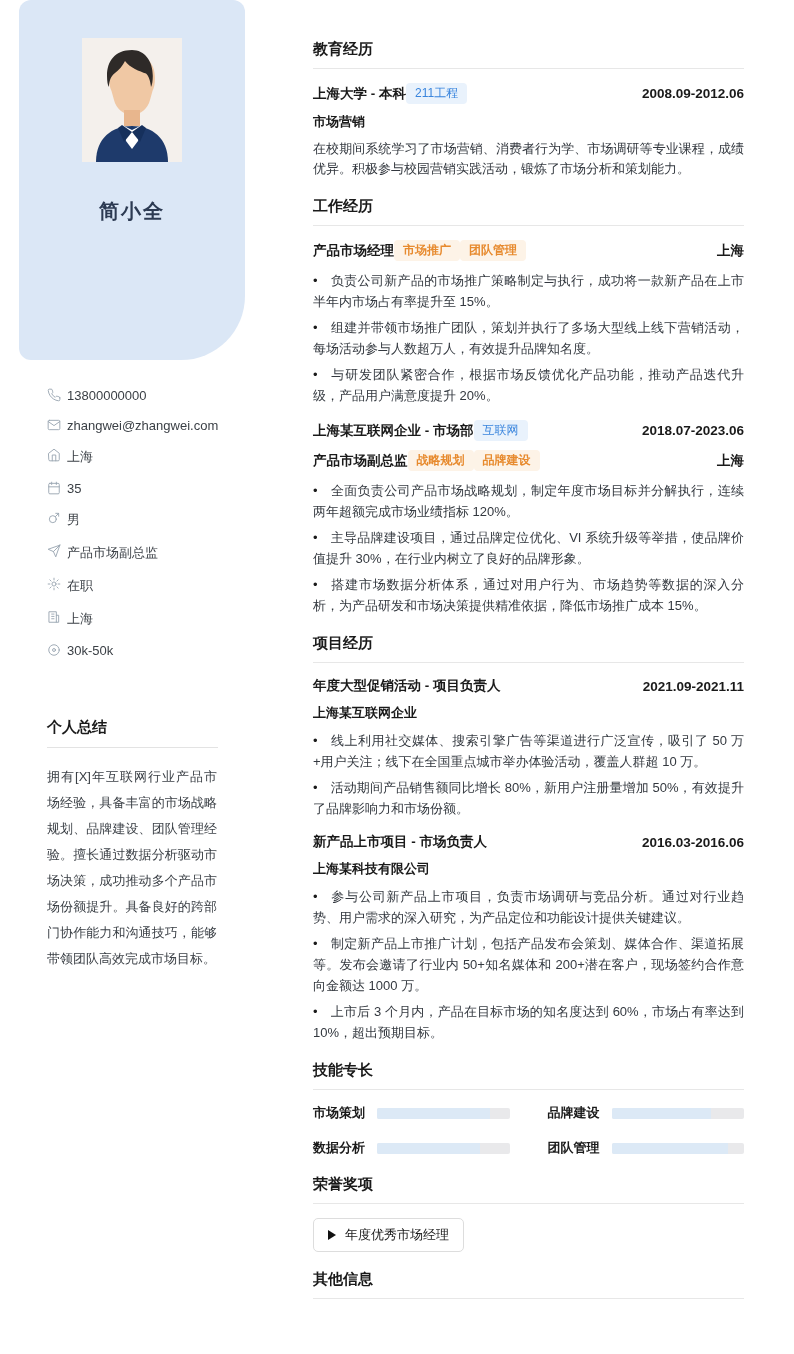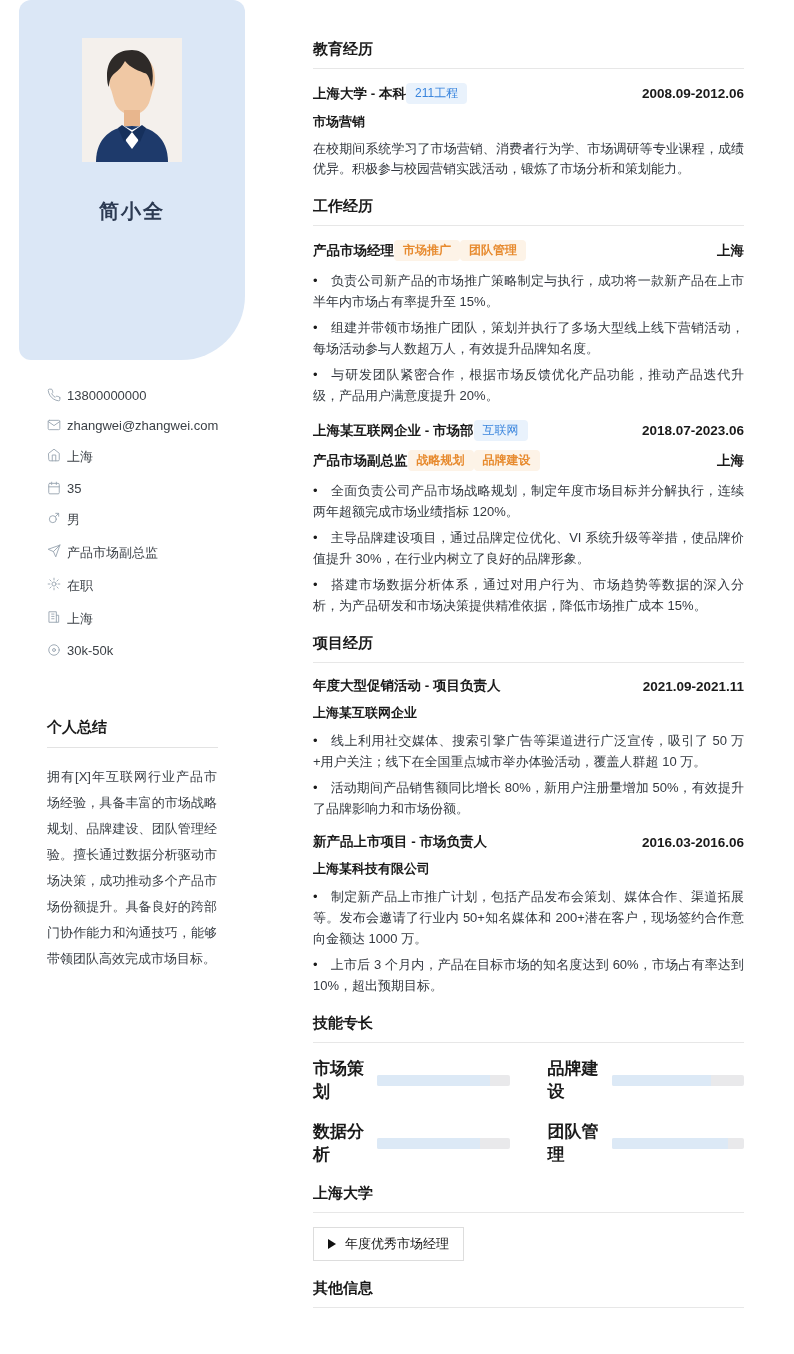--- a/index.html
+++ b/index.html
@@ -45,27 +45,27 @@
   .tag{font-size:12px;padding:2px 9px;border-radius:4px;
     background:var(--tag_orange_bg);color:var(--tag_orange);white-space:nowrap;font-weight:700;}
   .sub{font-size:13px;font-weight:700;color:#1a1a1a;margin-bottom:8px;}
   .para{font-size:13px;line-height:20px;text-align:justify;color:#33383f;}
   .bullet{font-size:13px;line-height:21px;text-align:justify;color:#33383f;margin-bottom:5px;}
   .bullet::before{content:"•";margin-right:13px;color:#1a1a1a;}
 
   
   .skills-grid{display:grid;grid-template-columns:1fr 1fr;column-gap:38px;row-gap:17px;margin-top:2px;}
   .skill{display:flex;align-items:center;gap:8px;}
-  .skill-name{font-size:17px;font-weight:700;color:#1a1a1a;width:56px;flex-shrink:0;}
+  .skill-name{font-size:13px;font-weight:700;color:#1a1a1a;width:56px;flex-shrink:0;}
   .bar{flex:1;height:11px;background:var(--bar_track);border-radius:2px;overflow:hidden;}
   .bar-fill{height:100%;background:var(--bar_fill);}
 
   
   .pill{display:inline-flex;align-items:center;gap:9px;padding:7px 14px;
-    border:1px solid #ddd;border-radius:0;background:#fff;font-size:13px;color:#1a1a1a;cursor:pointer;}
+    border:1px solid #ddd;border-radius:5px;background:#fff;font-size:13px;color:#1a1a1a;cursor:pointer;}
   .tri{width:0;height:0;border-top:5px solid transparent;border-bottom:5px solid transparent;
     border-left:8px solid #111;}
 </style>
 </head>
 <body>
 
 <div class="page">
 
   <div class="left-col">
     <div class="profile-card">
@@ -247,20 +247,21 @@
         <p class="bullet">线上利用社交媒体、搜索引擎广告等渠道进行广泛宣传，吸引了 50 万+用户关注；线下在全国重点城市举办体验活动，覆盖人群超 10 万。</p>
         <p class="bullet">活动期间产品销售额同比增长 80%，新用户注册量增加 50%，有效提升了品牌影响力和市场份额。</p>
       </div>
 
       <div class="entry" style="margin-top:14px;">
         <div class="row">
           <span class="etitle">新产品上市项目 - 市场负责人</span>
           <span class="edate">2016.03-2016.06</span>
         </div>
         <div class="sub">上海某科技有限公司</div>
+        <p class="bullet">参与公司新产品上市项目，负责市场调研与竞品分析。通过对行业趋势、用户需求的深入研究，为产品定位和功能设计提供关键建议。</p>
         <p class="bullet">制定新产品上市推广计划，包括产品发布会策划、媒体合作、渠道拓展等。发布会邀请了行业内 50+知名媒体和 200+潜在客户，现场签约合作意向金额达 1000 万。</p>
         <p class="bullet">上市后 3 个月内，产品在目标市场的知名度达到 60%，市场占有率达到 10%，超出预期目标。</p>
       </div>
     </div>
 
     <div class="section">
       <div class="sec-head">技能专长</div>
       <div class="skills-grid">
         <div class="skill">
           <span class="skill-name">市场策划</span>
@@ -283,21 +284,21 @@
         <div class="skill">
           <span class="skill-name">团队管理</span>
           <div class="bar">
               <div class="bar-fill" style="width: 88%;"></div>
             </div>
         </div>
       </div>
     </div>
 
     <div class="section">
-      <div class="sec-head">上海大学</div>
+      <div class="sec-head">荣誉奖项</div>
       <div class="pill">
         <span class="tri"></span>
         <span>年度优秀市场经理</span>
       </div>
     </div>
 
     <div class="section">
       <div class="sec-head">其他信息</div>
 
     </div>

